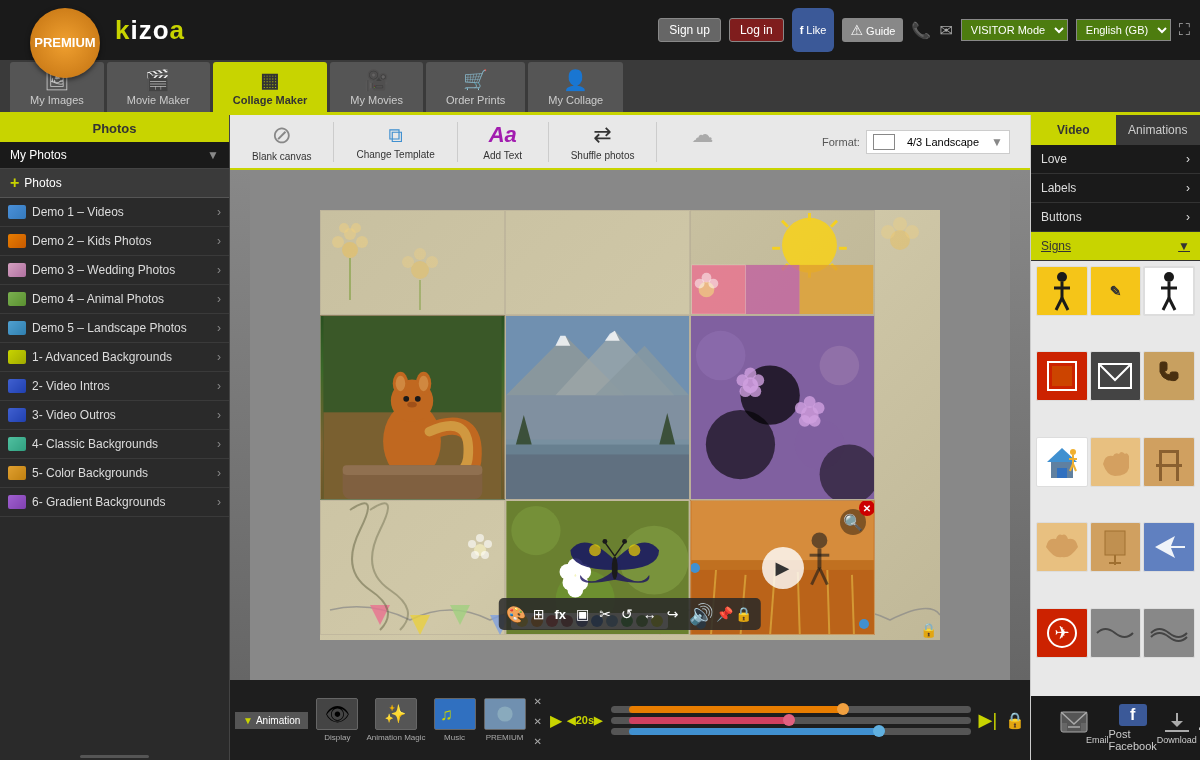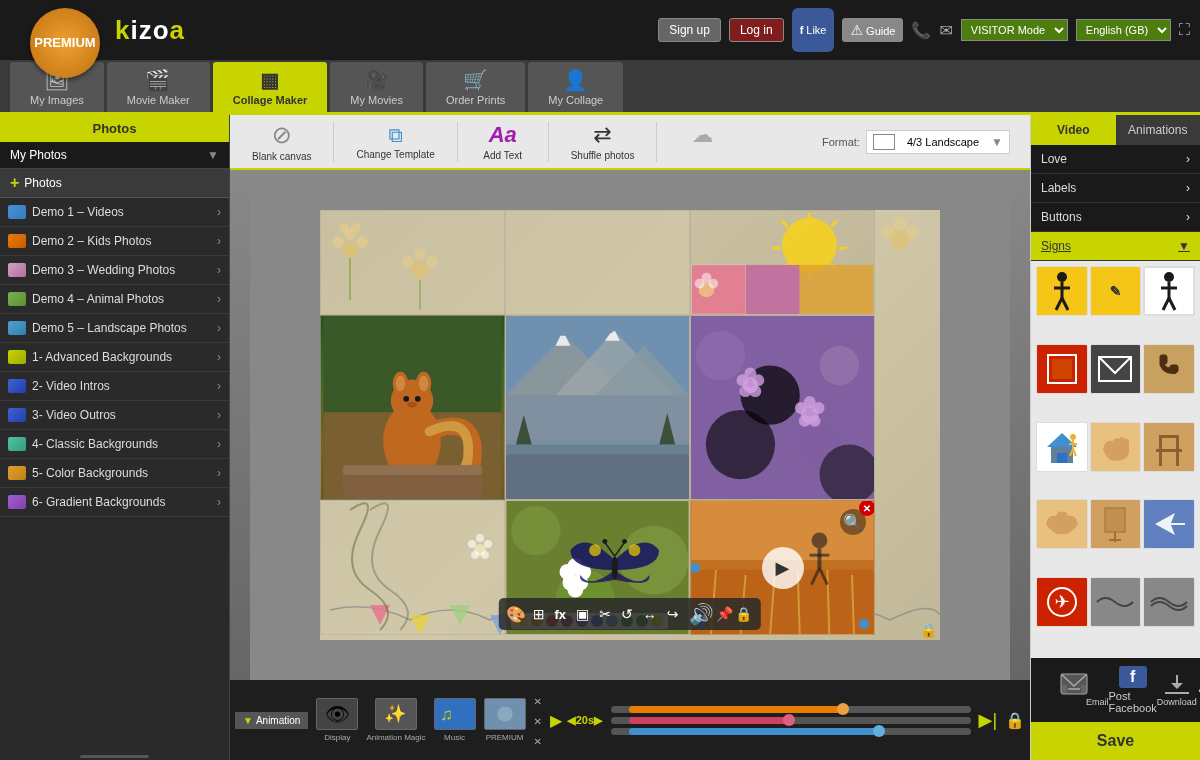--- a/index.html
+++ b/index.html
@@ -816,16 +816,15 @@
         <svg width="28" height="22" viewBox="0 0 28 22">
           <line x1="14" y1="2" x2="14" y2="14" stroke="#aaa" stroke-width="2"></line>
           <polygon points="8,10 14,16 20,10" fill="#aaa"></polygon>
           <line x1="2" y1="20" x2="26" y2="20" stroke="#aaa" stroke-width="2"></line>
         </svg>
         <span style="font-size:9px; color:#ccc;">Download</span>
       </div>
       <div style="font-size:20px; color:#ccc; cursor:pointer;">⋯</div>
     </div>
 
-    <button id="save-btn">Save</button>
   </div>
 
 </div>
 
 </body></html>

